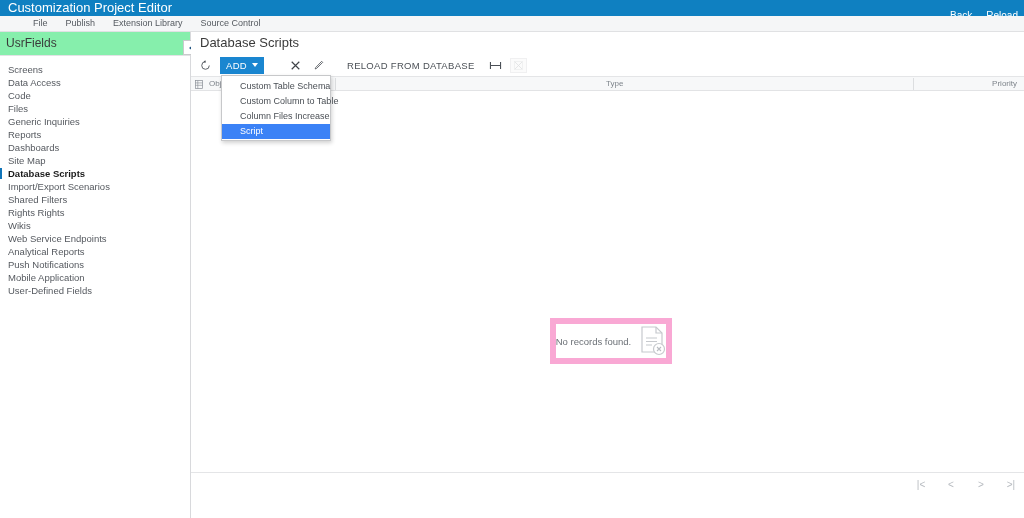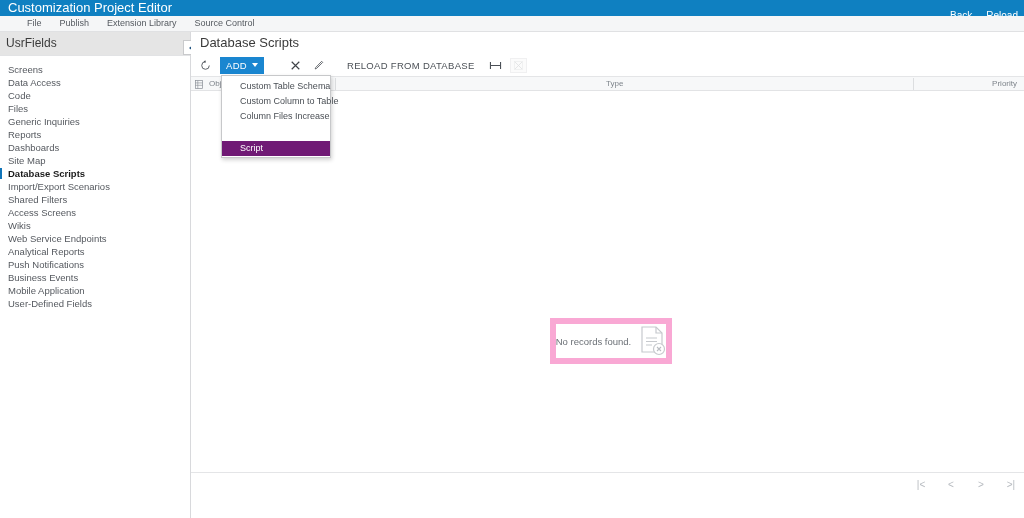--- a/index.html
+++ b/index.html
@@ -60,21 +60,21 @@
     left: 0; top: 16px;
     width: 1024px; height: 16px;
     background: #f5f6f7;
     border-bottom: 1px solid #e0e1e3;
     box-sizing: border-box;
   }
   .menubar .menu-items {
     display: flex;
     align-items: flex-end;
     height: 15px;
-    padding-left: 18px;
+    padding-left: 24px;
   }
   .menubar .menu-item {
     font-size: 9px;
     color: #555a60;
     padding: 0 9px;
     line-height: 15px;
     cursor: default;
     white-space: nowrap;
   }
 
@@ -84,21 +84,21 @@
     left: 0; top: 32px;
     width: 191px; height: 486px;
     background: #ffffff;
     border-right: 1px solid #d8d9dc;
     box-sizing: border-box;
   }
   .sidebar-header {
     position: relative;
     height: 23px;
     border-bottom: 1px solid #e2e3e5;
-    background: #e5e5e5;
+    background: #86efac;
     padding-left: 9px;
   }
   .sidebar-header .proj-name {
     position: absolute;
     left: 6px; top: 4px;
     font-size: 12px;
     color: #3a3a3a;
     white-space: nowrap;
   }
   .collapse-btn {
@@ -241,23 +241,22 @@
   .dd-item {
     height: 15px;
     line-height: 15px;
     padding-left: 18px;
     font-size: 9px;
     color: #4a4f55;
     white-space: nowrap;
     cursor: pointer;
   }
   .dd-item.selected {
-    background: #701a75;
+    background: #3b82f6;
     color: #ffffff;
-    margin-top: 17px;
   }
 
   
   .grid {
     position: absolute;
     left: 0; top: 45px;
     right: 0; bottom: 23px;
     background: #ffffff;
   }
   .grid-header {
@@ -372,26 +371,25 @@
       <div class="side-item">Data Access</div>
       <div class="side-item">Code</div>
       <div class="side-item">Files</div>
       <div class="side-item">Generic Inquiries</div>
       <div class="side-item">Reports</div>
       <div class="side-item">Dashboards</div>
       <div class="side-item">Site Map</div>
       <div class="side-item active">Database Scripts</div>
       <div class="side-item">Import/Export Scenarios</div>
       <div class="side-item">Shared Filters</div>
-      <div class="side-item">Access Screens</div>
+      <div class="side-item">Rights Rights</div>
       <div class="side-item">Wikis</div>
       <div class="side-item">Web Service Endpoints</div>
       <div class="side-item">Analytical Reports</div>
       <div class="side-item">Push Notifications</div>
-      <div class="side-item">Business Events</div>
       <div class="side-item">Mobile Application</div>
       <div class="side-item">User-Defined Fields</div>
     </div>
   </div>
 
   <div class="collapse-btn" style="position:absolute; left:183px; top:40px; right:auto;">
     <span class="caret-left"></span>
   </div>
 
   <div class="main">

